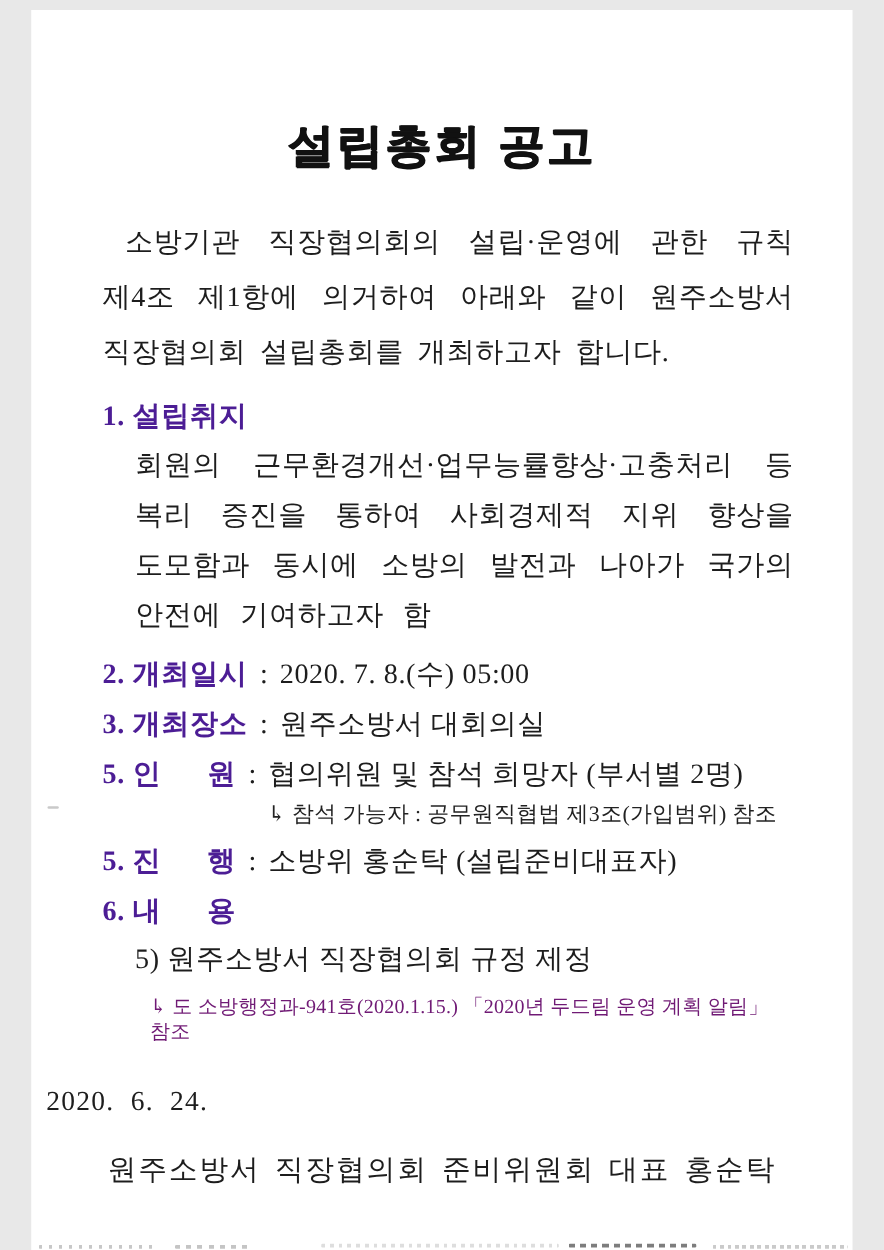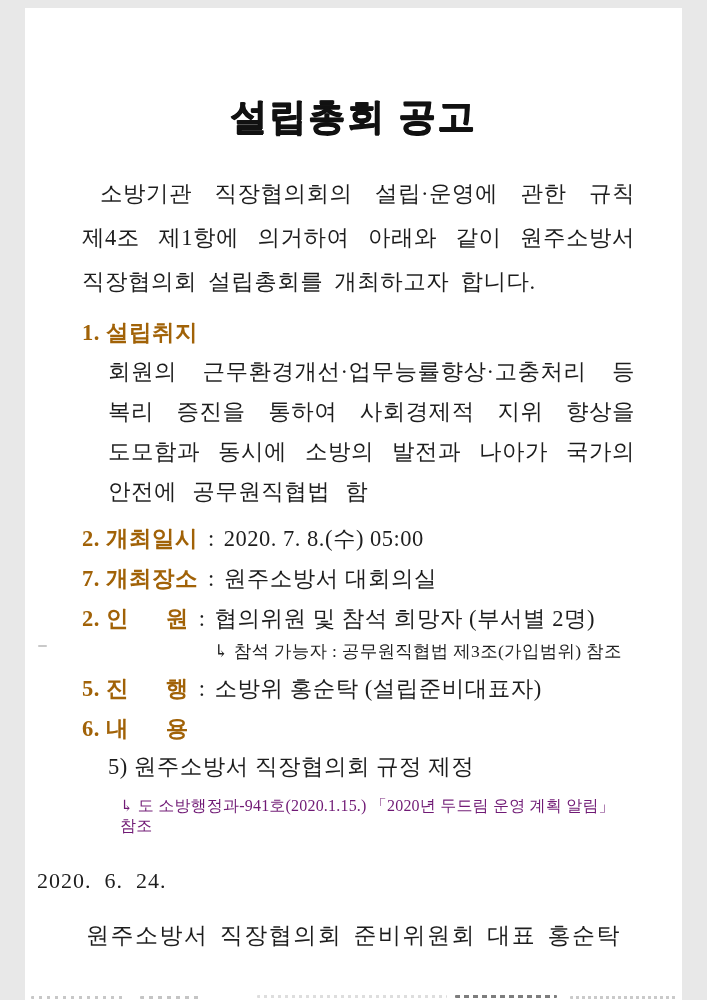--- a/index.html
+++ b/index.html
@@ -33,21 +33,21 @@
     word-spacing:5px;
     word-break:keep-all;
   }
   .list{
     margin:16px 47px 0 57px;
     font-size:22.5px;
     letter-spacing:0.5px;
   }
   .row{line-height:26px;margin-top:14px;display:flex;align-items:baseline;}
   .row:first-child{margin-top:0;}
-  .lbl{font-weight:bold;white-space:pre-wrap;color:#a16207;}
+  .lbl{font-weight:bold;white-space:pre-wrap;color:#4c1d95;}
   .colon{margin:0 9px 0 10px;}
   .val{white-space:pre-wrap;}
   .item-body{
     margin:6px 0 0 26px;
     line-height:40px;
     text-align:justify;
     word-spacing:9px;
     word-break:keep-all;
   }
   .note-mid{
@@ -104,36 +104,36 @@
 
   <h1 class="title">설립총회 공고</h1>
 
   <p class="intro">소방기관 직장협의회의 설립·운영에 관한 규칙 제4조 제1항에 의거하여 아래와 같이 원주소방서 직장협의회 설립총회를 개최하고자 합니다.</p>
 
   <div class="list">
 
     <div class="row">
       <span class="lbl">1. 설립취지</span>
     </div>
-    <p class="item-body">회원의 근무환경개선·업무능률향상·고충처리 등 복리 증진을 통하여 사회경제적 지위 향상을 도모함과 동시에 소방의 발전과 나아가 국가의 안전에 공무원직협법 함</p>
+    <p class="item-body">회원의 근무환경개선·업무능률향상·고충처리 등 복리 증진을 통하여 사회경제적 지위 향상을 도모함과 동시에 소방의 발전과 나아가 국가의 안전에 기여하고자 함</p>
 
     <div class="row">
       <span class="lbl">2. 개최일시</span>
       <span class="colon">:</span>
       <span class="val">2020. 7. 8.(수) 05:00</span>
     </div>
 
     <div class="row">
-      <span class="lbl">7. 개최장소</span>
+      <span class="lbl">3. 개최장소</span>
       <span class="colon">:</span>
       <span class="val">원주소방서 대회의실</span>
     </div>
 
     <div class="row">
-      <span class="lbl">2. 인      원</span>
+      <span class="lbl">5. 인      원</span>
       <span class="colon">:</span>
       <span class="val">협의위원 및 참석 희망자 (부서별 2명)</span>
     </div>
     <p class="note-mid">↳ 참석 가능자 : 공무원직협법 제3조(가입범위) 참조</p>
 
     <div class="row">
       <span class="lbl">5. 진      행</span>
       <span class="colon">:</span>
       <span class="val">소방위 홍순탁 (설립준비대표자)</span>
     </div>

